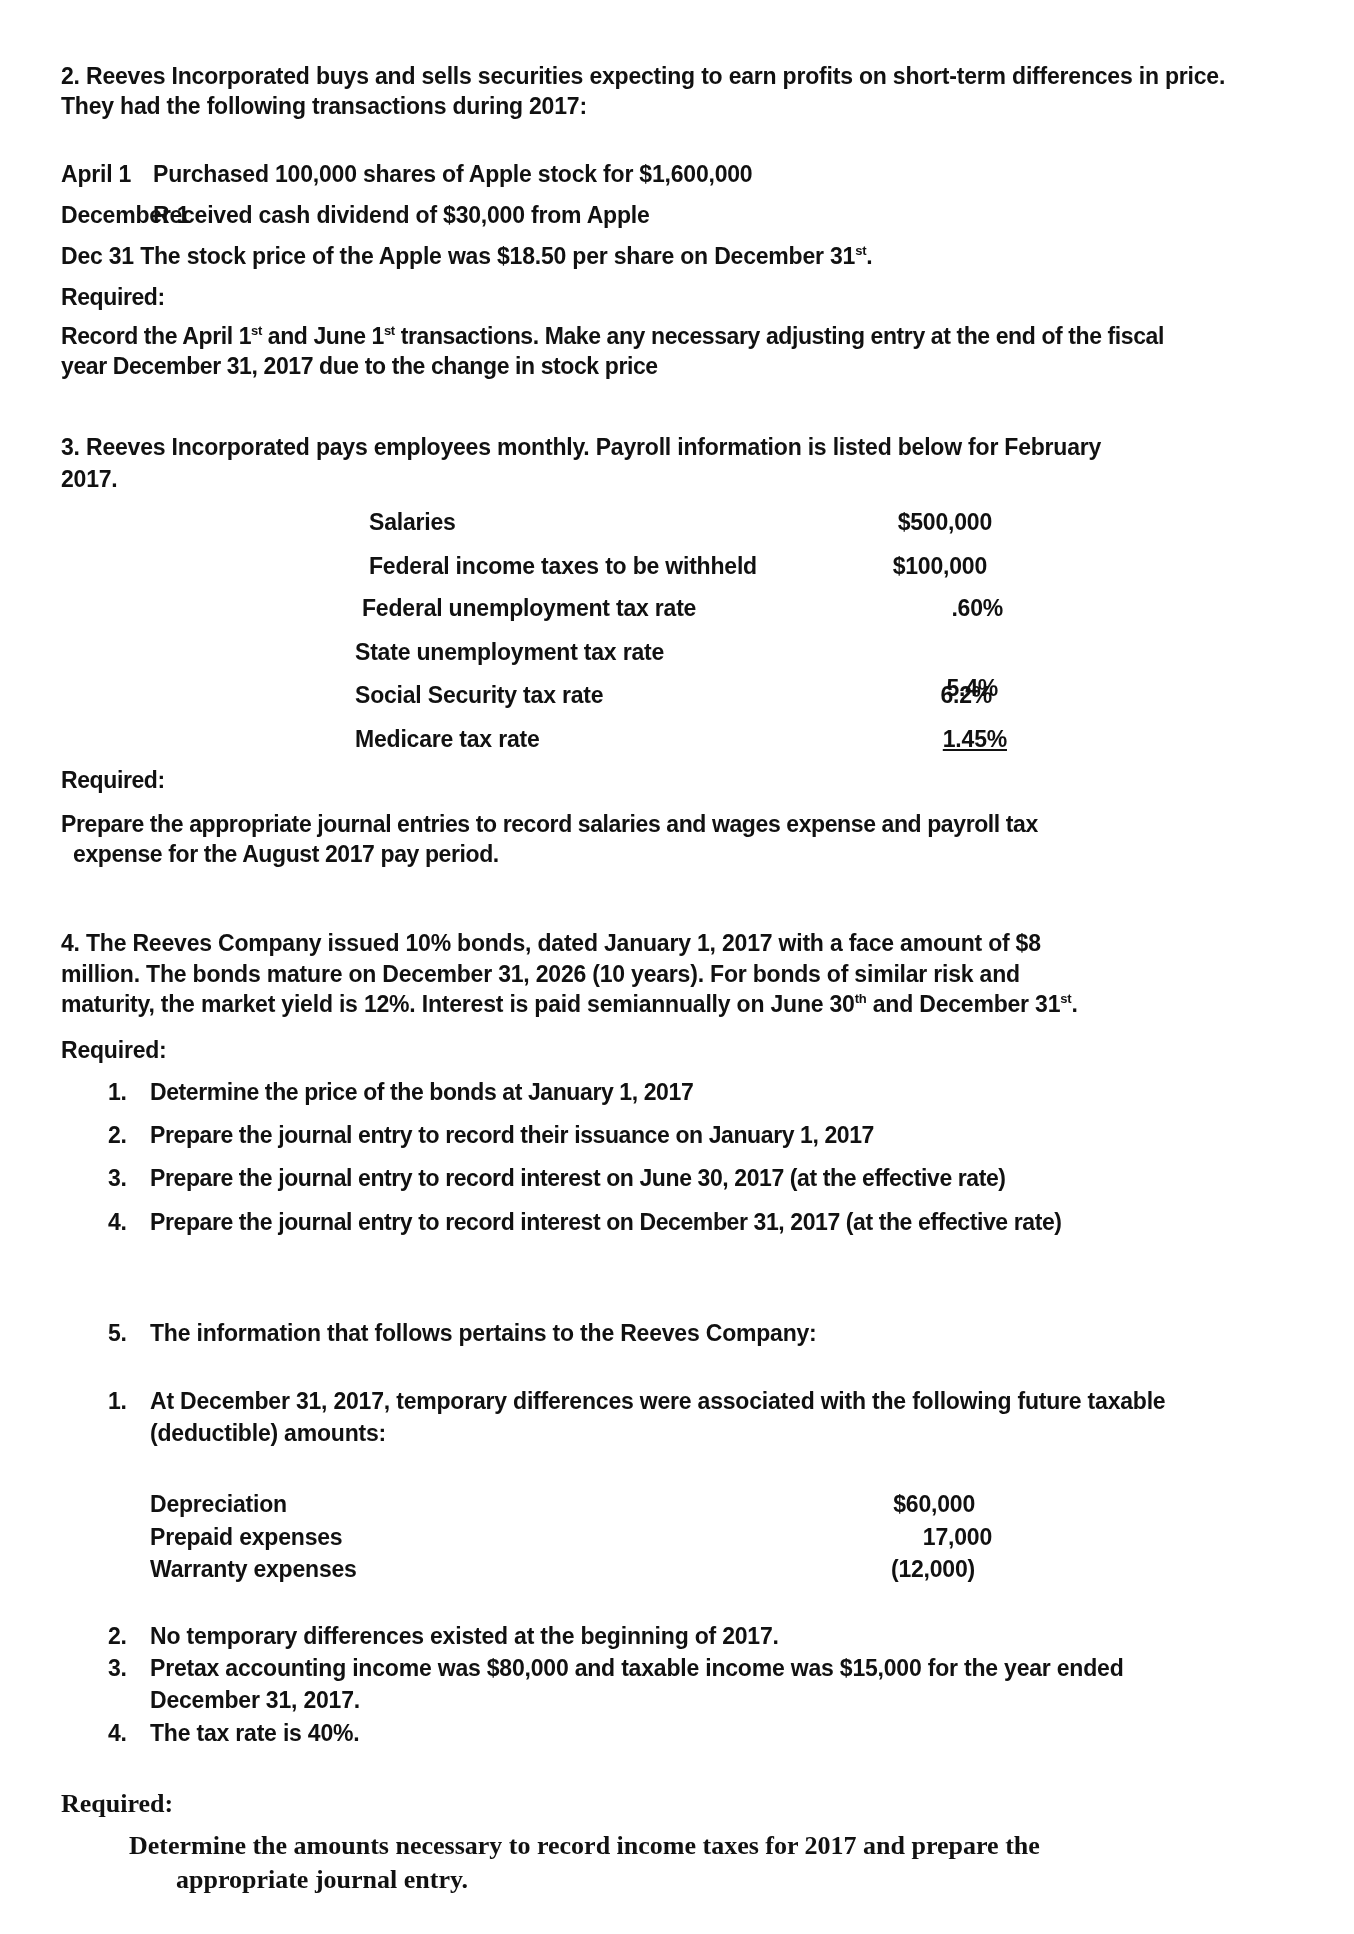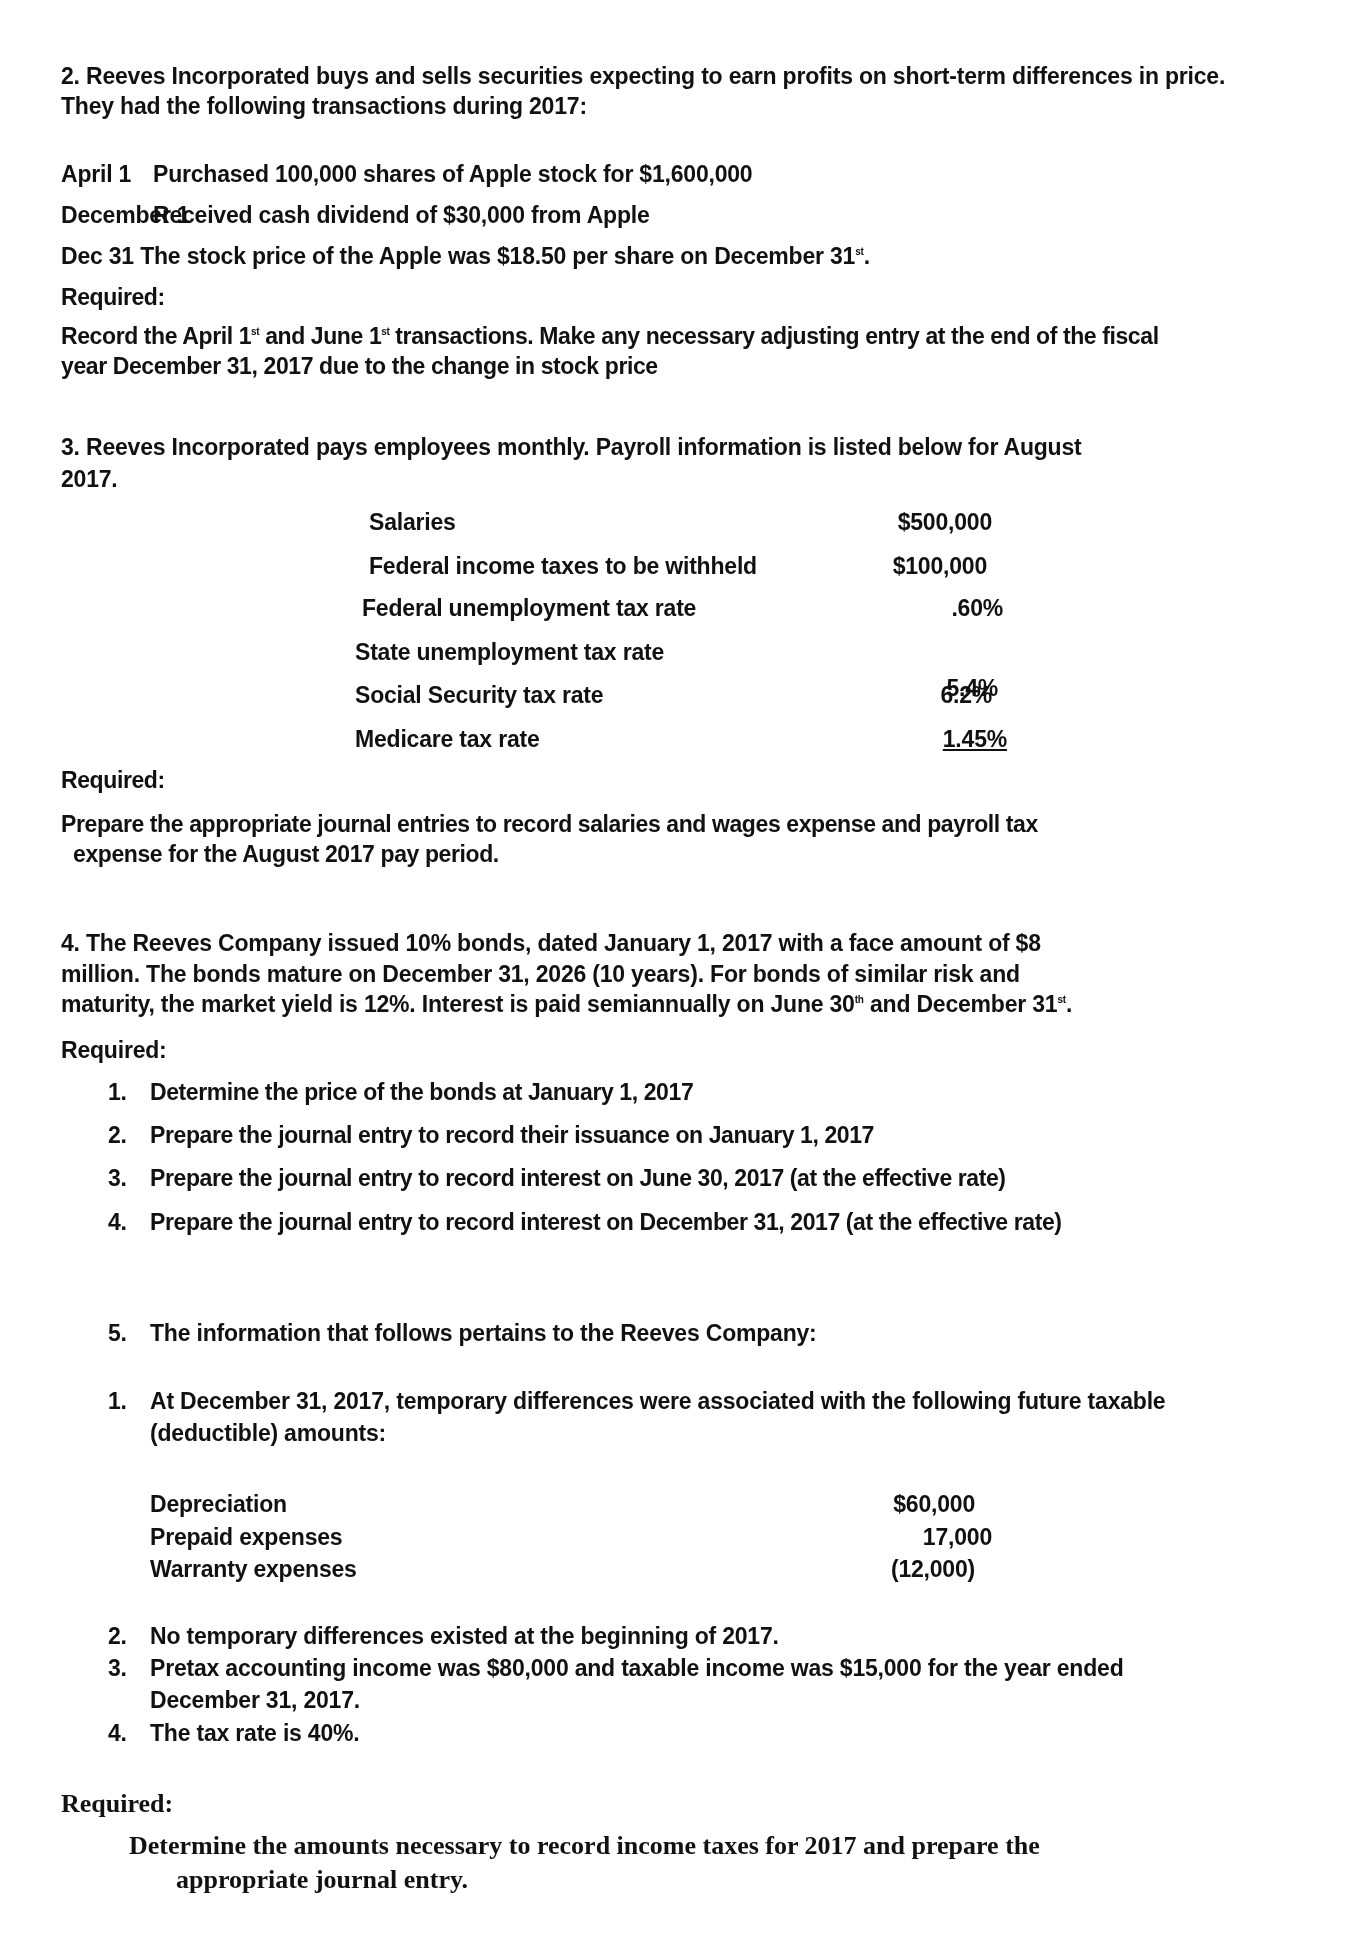--- a/index.html
+++ b/index.html
@@ -1,21 +1,21 @@
 <!DOCTYPE html>
 <html><head>
   <meta charset="utf-8">
   <style>
     html, body { margin: 0; padding: 0; background: #ffffff; }
     body { width: 1354px; height: 1934px; position: relative; overflow: hidden; color: #111111; }
     .t { position: absolute; white-space: nowrap; font-family: "Liberation Sans", sans-serif; font-size: 23px; line-height: 28px; font-weight: bold; letter-spacing: -0.2px; }
     .b { font-weight: bold; letter-spacing: -0.4px; }
     .serif { font-family: "Liberation Serif", serif; font-size: 26px; font-weight: bold; letter-spacing: 0; }
     .r { text-align: right; }
-    sup { font-size: 10px; line-height: 0; vertical-align: 9px; }
+    sup { font-size: 13px; line-height: 0; vertical-align: 9px; }
     .num { display: inline-block; width: 42px; }
   </style>
 </head>
 <body>
 
 <div class="t" style="left:61px;top:62px;">2.  Reeves Incorporated buys and sells securities expecting to earn profits on short-term differences in price.</div>
 <div class="t" style="left:61px;top:92px;">They had the following transactions during 2017:</div>
 
 <div class="t" style="left:61px;top:160px;">
   <span style="display:inline-block;width:92px;">April 1</span><span>Purchased 100,000 shares of Apple stock for $1,600,000</span>
@@ -24,21 +24,21 @@
   <span style="display:inline-block;width:92px;">December 1</span><span>Received cash dividend of $30,000 from Apple</span>
 </div>
 <div class="t" style="left:61px;top:242px;">
   <span>Dec 31</span> <span>The stock price of the Apple was $18.50 per share on December 31</span><sup>st</sup><span>.</span>
 </div>
 
 <div class="t b" style="left:61px;top:283px;">Required:</div>
 <div class="t b" style="left:61px;top:322px;"><span>Record the April 1</span><sup>st</sup><span> and June 1</span><sup>st</sup><span> transactions.  Make any necessary adjusting entry at the end of the fiscal</span></div>
 <div class="t b" style="left:61px;top:352px;">year December 31, 2017 due to the change in stock price</div>
 
-<div class="t" style="left:61px;top:433px;">3.  Reeves Incorporated pays employees monthly. Payroll information is listed below for August</div>
+<div class="t" style="left:61px;top:433px;">3.  Reeves Incorporated pays employees monthly. Payroll information is listed below for February</div>
 <div class="t" style="left:61px;top:465px;">2017.</div>
 
 <div class="t" style="left:369px;top:508px;">Salaries</div>
 <div class="t r" style="left:800px;width:192px;top:508px;">$500,000</div>
 <div class="t" style="left:369px;top:552px;">Federal income taxes to be withheld</div>
 <div class="t r" style="left:795px;width:192px;top:552px;">$100,000</div>
 <div class="t" style="left:362px;top:594px;">Federal unemployment tax rate</div>
 <div class="t r" style="left:811px;width:192px;top:594px;">.60%</div>
 <div class="t" style="left:355px;top:638px;">State unemployment tax rate</div>
 <div class="t r" style="left:806px;width:192px;top:638px;margin-top:36px;">5.4%</div>

